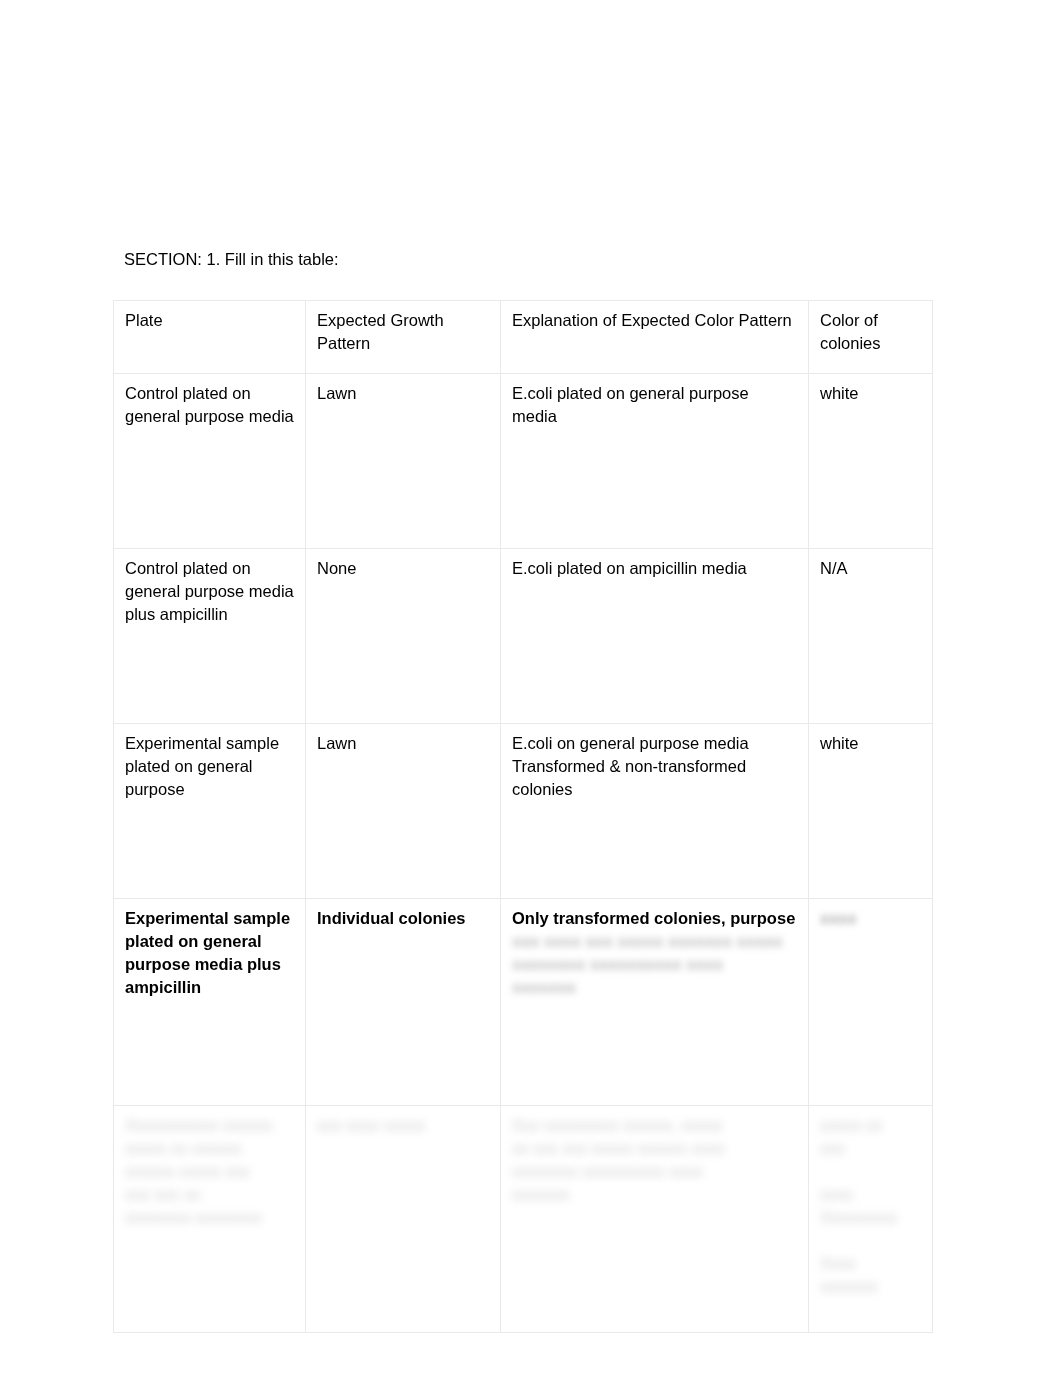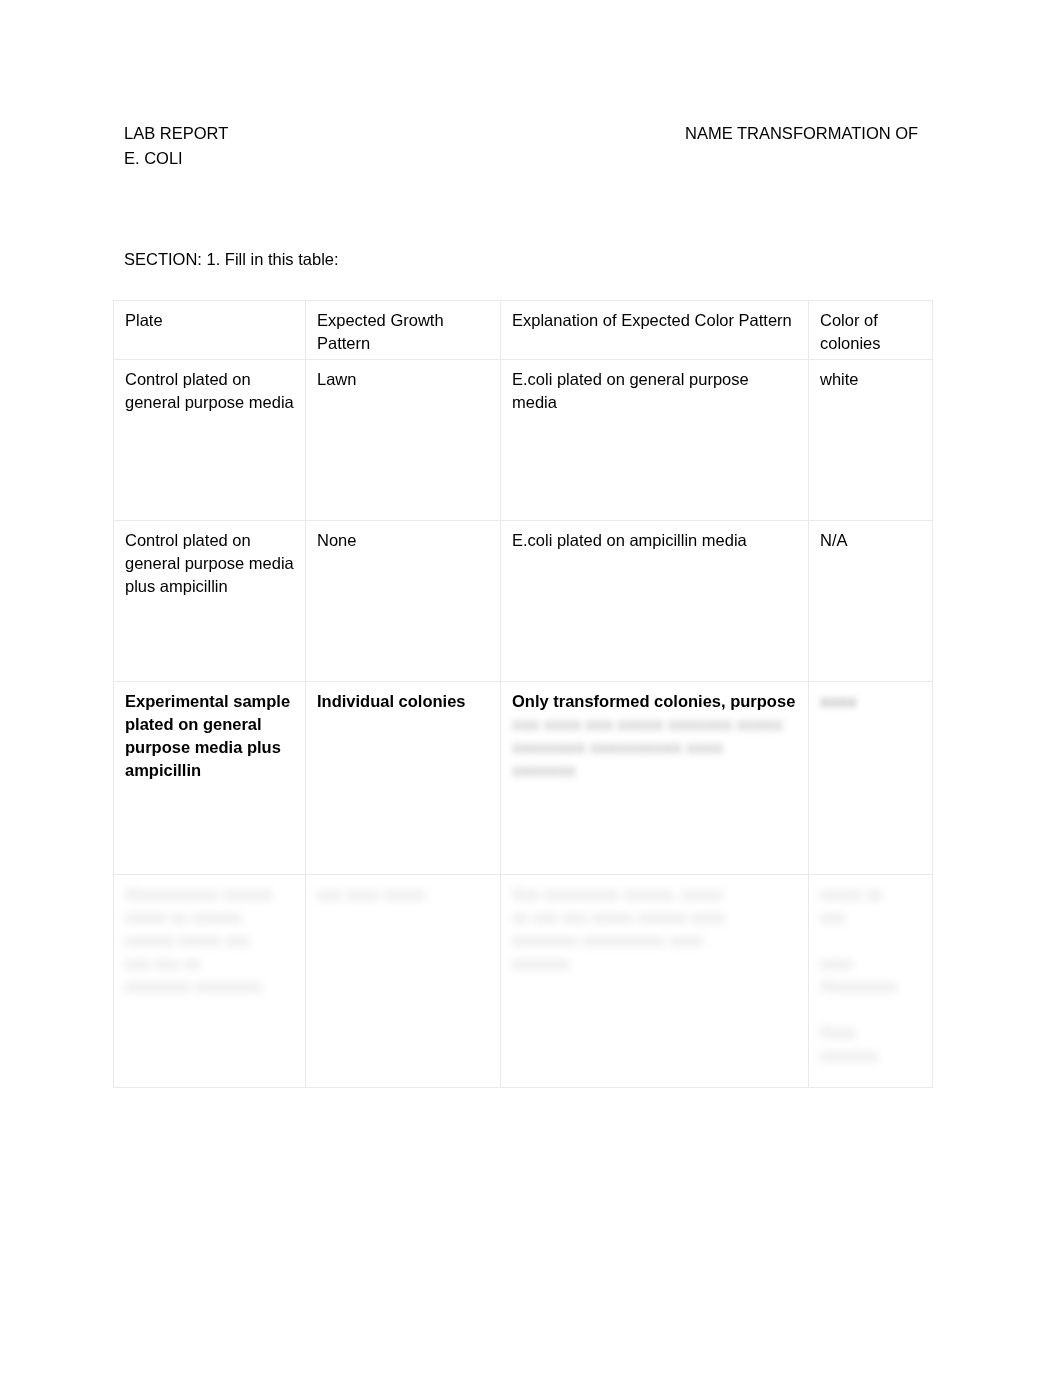--- a/index.html
+++ b/index.html
@@ -79,21 +79,21 @@
     line-height: 23px;
   }
   .lab-table col.c1 { width: 192px; }
   .lab-table col.c2 { width: 195px; }
   .lab-table col.c3 { width: 308px; }
   .lab-table col.c4 { width: 124px; }
 
   .lab-table td {
     border: 1px solid #e9e9e9;
     vertical-align: top;
-    padding: 8px 10px 4px 11px;
+    padding: 8px 10px 18px 11px;
     word-wrap: break-word;
     overflow-wrap: break-word;
   }
 
   .row-head td { height: 40px; }
   .row-tall td  { height: 148px; }
   .row-tall4 td { height: 180px; font-weight: bold; }
   .row-tall5 td { height: 200px; }
 
   .cell-text { display: block; white-space: pre-line; }
@@ -122,27 +122,20 @@
     filter: blur(3.6px);
     opacity: .5;
     user-select: none;
   }
 </style>
 </head>
 <body>
 
 <div class="page">
 
-  <div class="doc-header">
-    <div class="header-line">
-      <span class="header-left">LAB REPORT</span>
-      <span class="header-right">NAME   TRANSFORMATION OF</span>
-    </div>
-    <div class="header-line2">E. COLI</div>
-  </div>
 
   <div class="section-line">SECTION: 1. Fill in this table:</div>
 
   <table class="lab-table">
     <colgroup>
       <col class="c1">
         <col class="c2">
         <col class="c3">
         <col class="c4">
     </colgroup>
@@ -186,20 +179,34 @@
           <span class="cell-text">None</span>
         </td>
         <td>
           <span class="cell-text">E.coli plated on ampicillin media</span>
         </td>
         <td>
           <span class="cell-text">N/A</span>
         </td>
       </tr>
 
+      <tr class="row-tall">
+        <td>
+          <span class="cell-text">Experimental sample plated on general purpose</span>
+        </td>
+        <td>
+          <span class="cell-text">Lawn</span>
+        </td>
+        <td>
+          <span class="cell-text">E.coli on general purpose media Transformed &amp; non-transformed colonies</span>
+        </td>
+        <td>
+          <span class="cell-text">white</span>
+        </td>
+      </tr>
 
       <tr class="row-tall4">
         <td>
           <span class="cell-text">Experimental sample plated on general purpose media plus ampicillin</span>
         </td>
         <td>
           <span class="cell-text">Individual colonies</span>
         </td>
         <td>
           <span class="cell-text">Only transformed colonies, purpose</span>

